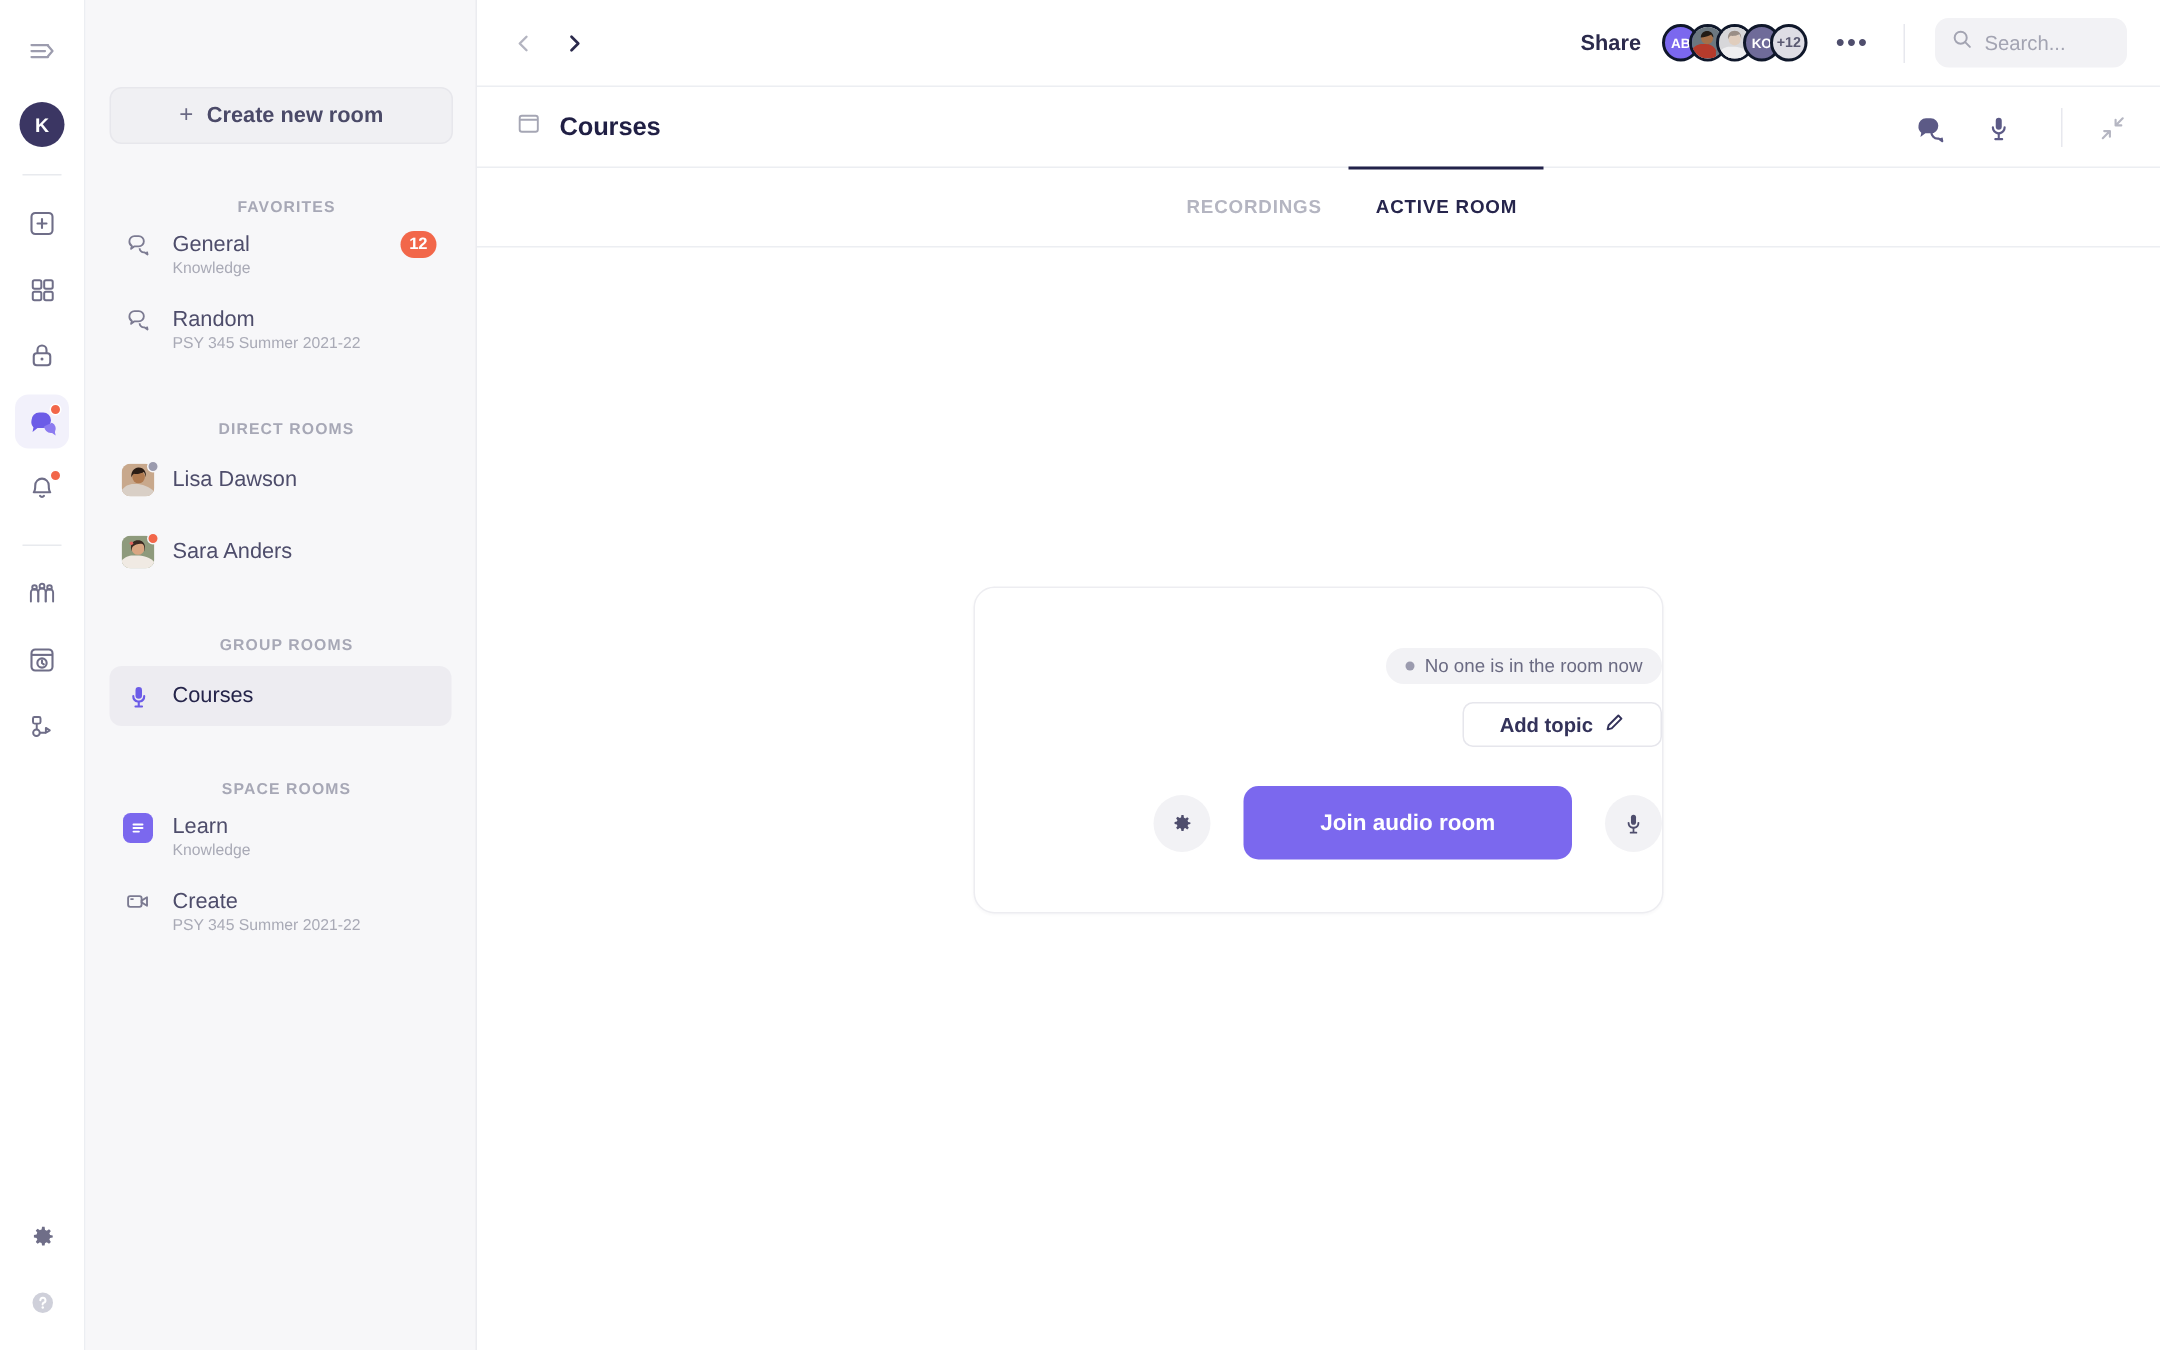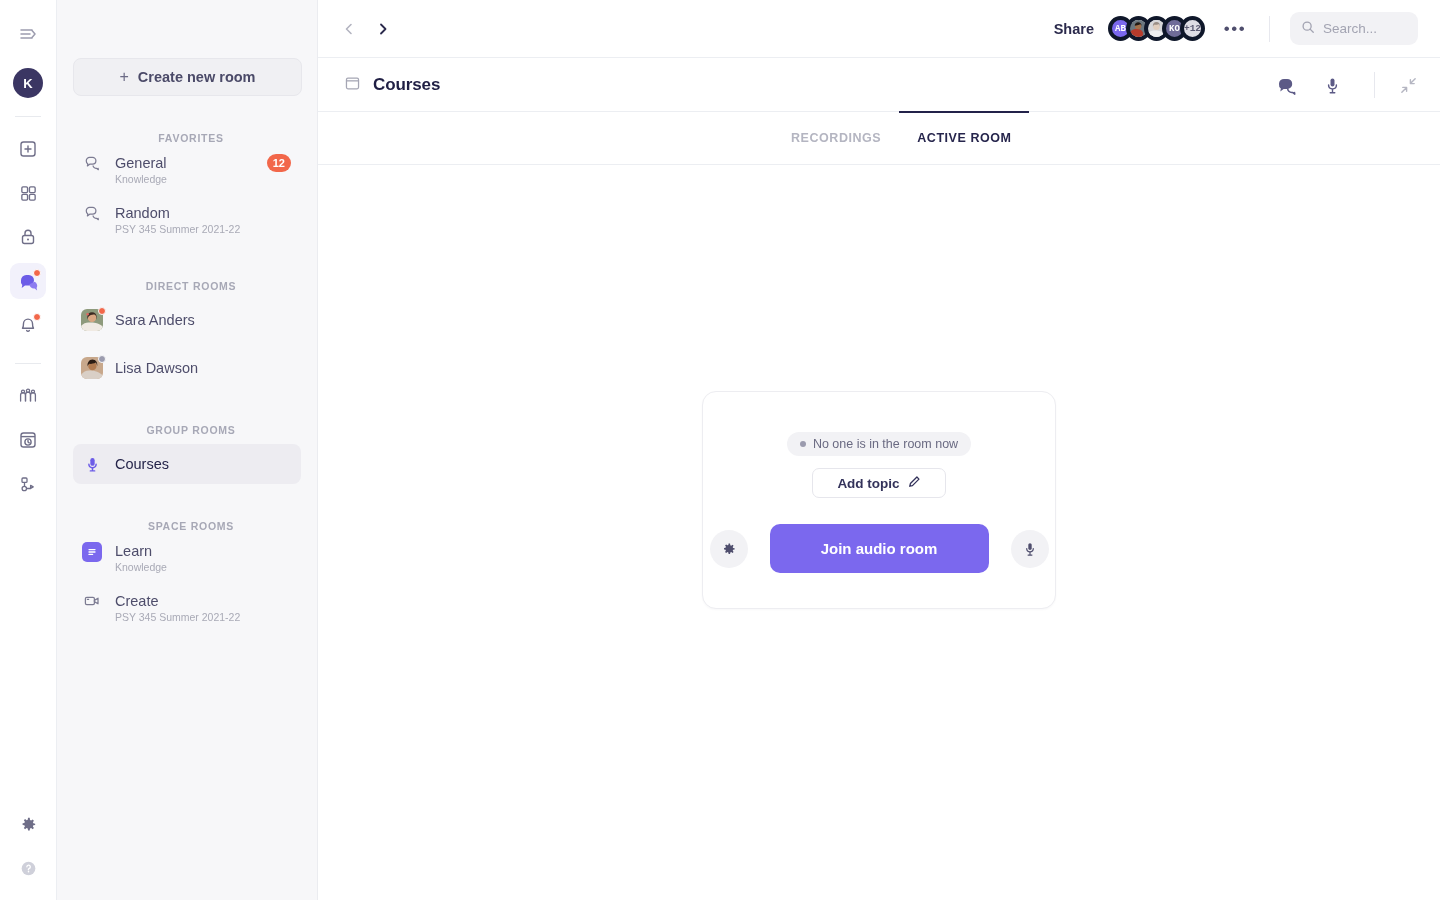--- a/index.html
+++ b/index.html
@@ -138,24 +138,24 @@
   .navarrow {
     width: 34px; height: 34px; display: flex; align-items: center; justify-content: center;
     cursor: pointer;
   }
   .topbar-right { margin-left: auto; display: flex; align-items: center; gap: 14px; }
   .share-btn { font-size: 14.5px; font-weight: 700; color: #2b2a4c; cursor: pointer; }
   .avatars { display: flex; align-items: center; }
   .av {
     width: 25px; height: 25px; border-radius: 50%;
     margin-left: -7px;
-    border: 4px solid #0f172a;
+    border: 2px solid #0f172a;
     display: flex; align-items: center; justify-content: center;
     font-size: 9px; font-weight: 700; color: #fff;
-    overflow: hidden; position: relative; font-family: Liberation Mono, monospace;
+    overflow: hidden; position: relative;
   }
   .av:first-child { margin-left: 0; }
   .av.ab { background: #7b68ee; }
   .av.ko { background: #6f6b99; }
   .av.more { background: #dedde5; color: #5a5972; font-size: 9.5px; }
   .dots-btn {
     width: 28px; height: 28px; display:flex; align-items:center; justify-content:center;
     letter-spacing: 1.5px; color: #4f4e6d; font-size: 17px; line-height: 0; cursor: pointer;
     margin-left: 2px;
   }
@@ -195,26 +195,26 @@
     color: #b4b5c1; padding: 0 18px;
     cursor: pointer; position: relative;
   }
   .tab.active { color: #26254c; }
   .tab.active::before {
     content: ""; position: absolute; left: 0; right: 0; top: -1px; height: 2px; background: #23224a;
   }
 
   .stage { flex: 1 1 auto; display: flex; align-items: flex-start; justify-content: center; padding-top: 226px; }
   .card {
-    width: 354px; height: 218px;
+    width: 460px; height: 218px;
     border: 1px solid #ededf1;
     border-radius: 14px;
     background: #fff;
     box-shadow: 0 1px 2px rgba(40,40,70,0.03);
-    display: flex; flex-direction: column; align-items: center;
+    display: flex; flex-direction: column; align-items: flex-end;
     padding-top: 40px;
   }
   .pill {
     display: flex; align-items: center; gap: 7px;
     height: 24px; padding: 0 13px;
     background: #f2f2f5; border-radius: 12px;
     font-size: 12.5px; color: #6a6a82;
   }
   .pill-dot { width: 6px; height: 6px; border-radius: 50%; background: #9b9bae; }
   .topic-btn {
@@ -365,53 +365,53 @@
         </svg>
       </span>
       <span class="room-txt">
         <span class="room-name">Random</span>
         <span class="room-sub">PSY 345 Summer 2021-22</span>
       </span>
     </div>
 
     <div class="section-label sec-direct">DIRECT ROOMS</div>
 
+
+    <div class="room">
+      <span class="avatar-sm">
+        <span class="face">
+          <svg width="22" height="22" viewBox="0 0 22 22">
+            <rect width="22" height="22" fill="#c8a88c"></rect>
+            <path d="M0 18c2-3 5-4.4 8-4.4h2c3 0 9 1.6 12 5.4V22H0z" fill="#d9cfc6"></path>
+            <circle cx="11.4" cy="9" r="4.2" fill="#b07a50"></circle>
+            <path d="M6.6 9.4C6 6 8 2.6 11.4 2.6c3.6 0 5.4 3 4.8 6.6-.4-2.4-1.3-3.6-1.3-3.6s-3.2 1.8-6.6 1.2c0 0-1.4 1-1.7 2.6z" fill="#2b1c14"></path>
+          </svg>
+        </span>
+        <span class="pres away"></span>
+      </span>
+      <span class="room-txt">
+        <span class="room-name">Lisa Dawson</span>
+      </span>
+    </div>
 
     <div class="room">
       <span class="avatar-sm">
         <span class="face">
           <svg width="22" height="22" viewBox="0 0 22 22">
             <rect width="22" height="22" fill="#8e9a7c"></rect>
             <path d="M0 17c2-2.6 5-3.6 7.5-3.6h3C13.5 13.4 20 14.6 22 18v4H0z" fill="#f0eae3"></path>
             <circle cx="11" cy="8.6" r="4.3" fill="#d9a682"></circle>
             <path d="M6.3 8c0-3 2-4.8 4.7-4.8S15.7 5 15.7 8c0 2-.5 2.6-.5 2.6s.6-4-1.2-4.9c-1.6-.8-5 .2-6.4 1.7-.8.9-1 3.2-1 3.2S6.3 9.4 6.3 8z" fill="#3b2a22"></path>
             <circle cx="6.6" cy="5.2" r="1.2" fill="#e2645e"></circle>
           </svg>
         </span>
         <span class="pres busy"></span>
       </span>
       <span class="room-txt">
         <span class="room-name">Sara Anders</span>
-      </span>
-    </div>
-
-    <div class="room">
-      <span class="avatar-sm">
-        <span class="face">
-          <svg width="22" height="22" viewBox="0 0 22 22">
-            <rect width="22" height="22" fill="#c8a88c"></rect>
-            <path d="M0 18c2-3 5-4.4 8-4.4h2c3 0 9 1.6 12 5.4V22H0z" fill="#d9cfc6"></path>
-            <circle cx="11.4" cy="9" r="4.2" fill="#b07a50"></circle>
-            <path d="M6.6 9.4C6 6 8 2.6 11.4 2.6c3.6 0 5.4 3 4.8 6.6-.4-2.4-1.3-3.6-1.3-3.6s-3.2 1.8-6.6 1.2c0 0-1.4 1-1.7 2.6z" fill="#2b1c14"></path>
-          </svg>
-        </span>
-        <span class="pres away"></span>
-      </span>
-      <span class="room-txt">
-        <span class="room-name">Lisa Dawson</span>
       </span>
     </div>
 
     <div class="section-label sec-group">GROUP ROOMS</div>
 
     <div class="room selected">
       <span class="room-ico">
         <svg width="17" height="17" viewBox="0 0 18 18" fill="#6c5ce7">
           <rect x="6.7" y="2.2" width="4.6" height="8.2" rx="2.3"></rect>
           <path d="M4.4 8.6a.75.75 0 0 1 1.5 0 3.1 3.1 0 0 0 6.2 0 .75.75 0 0 1 1.5 0 4.6 4.6 0 0 1-3.85 4.53V15.1h1.6a.7.7 0 0 1 0 1.4H6.65a.7.7 0 0 1 0-1.4h1.6v-1.97A4.6 4.6 0 0 1 4.4 8.6z"></path>

